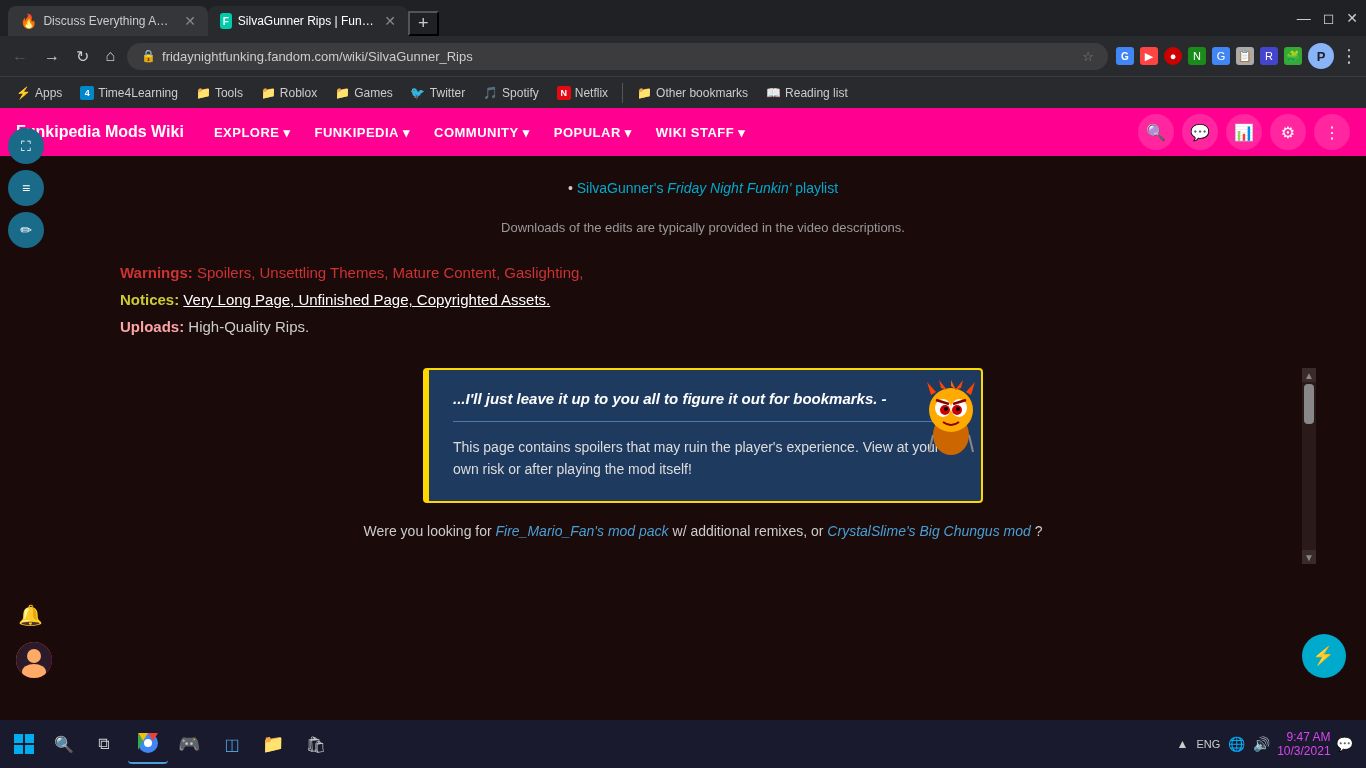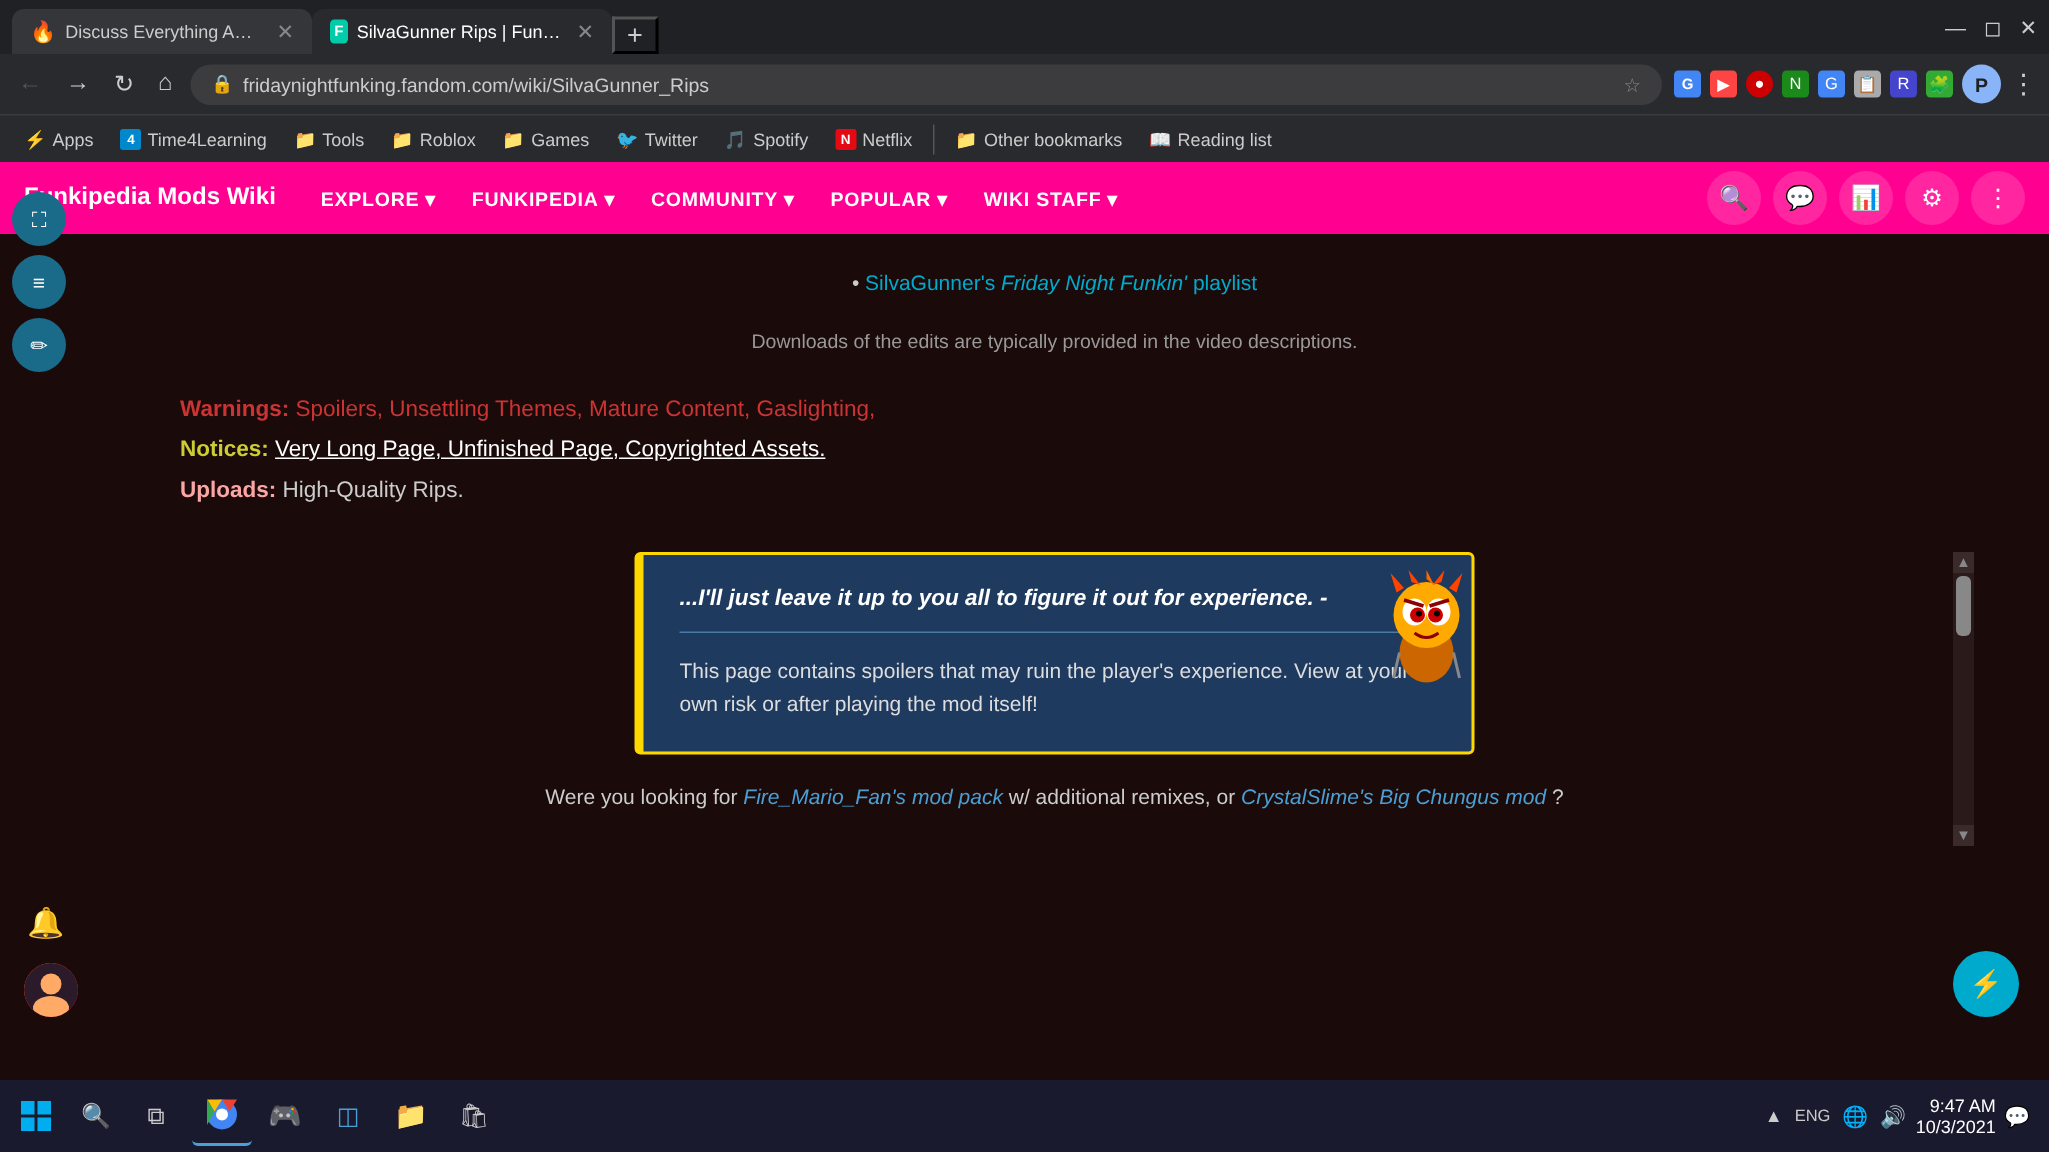--- a/index.html
+++ b/index.html
@@ -355,21 +355,21 @@
       align-items: center;
       padding: 0 4px;
       z-index: 100;
     }
     .taskbar-start { width: 40px; height: 40px; display: flex; align-items: center; justify-content: center; cursor: pointer; }
     .taskbar-search { width: 40px; height: 40px; display: flex; align-items: center; justify-content: center; color: #ccc; cursor: pointer; font-size: 16px; }
     .taskbar-apps { display: flex; align-items: center; gap: 2px; margin-left: 4px; }
     .taskbar-app { width: 40px; height: 40px; display: flex; align-items: center; justify-content: center; cursor: pointer; border-radius: 4px; }
     .taskbar-app.active { border-bottom: 2px solid #4a9fd4; }
     .taskbar-right { margin-left: auto; display: flex; align-items: center; gap: 6px; padding-right: 8px; }
-    .taskbar-time { color: #ffffff; font-size: 12px; text-align: right; }
+    .taskbar-time { color: #d946ef; font-size: 12px; text-align: right; }
     .taskbar-icons { display: flex; align-items: center; gap: 8px; color: #ccc; font-size: 13px; }
 
     
     .mascot-svg { width: 80px; height: 80px; }
 
     
     .fire-icon { color: #ff6600; font-size: 14px; }
     .fandom-tab-icon { color: #00ccaa; font-size: 14px; }
   </style>
 </head>
@@ -541,21 +541,21 @@
       <span class="warn-notices">Very Long Page, Unfinished Page, Copyrighted Assets.</span>
     </div>
     <div>
       <span class="warn-label green">Uploads:</span>
       <span class="warn-uploads">High-Quality Rips.</span>
     </div>
   </div>
 
   <div class="spoiler-container">
     <div class="spoiler-box">
-      <div class="spoiler-quote">...I'll just leave it up to you all to figure it out for experience. -</div>
+      <div class="spoiler-quote">...I'll just leave it up to you all to figure it out for bookmarks. -</div>
       <hr class="spoiler-divider">
       <div class="spoiler-text">This page contains spoilers that may ruin the player's experience. View at your own risk or after playing the mod itself!</div>
 
       <div class="spoiler-mascot">
         <svg class="mascot-svg" viewBox="0 0 80 80" xmlns="http://www.w3.org/2000/svg">
 
           <ellipse cx="40" cy="55" rx="18" ry="20" fill="#cc6600"></ellipse>
 
           <circle cx="40" cy="30" r="22" fill="#ffaa00"></circle>
 

